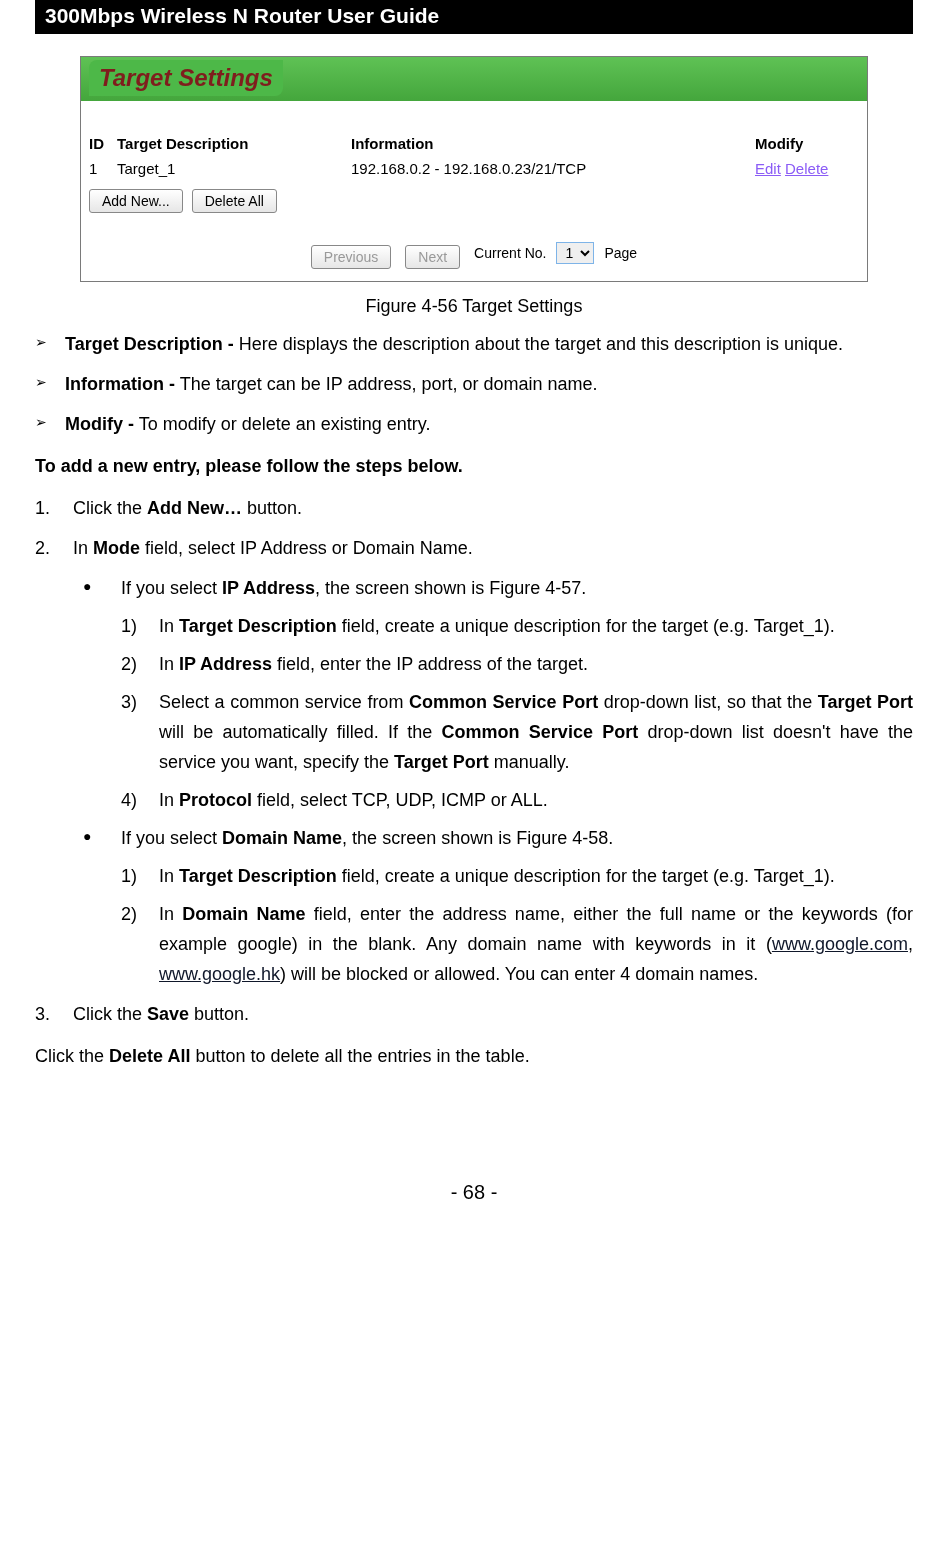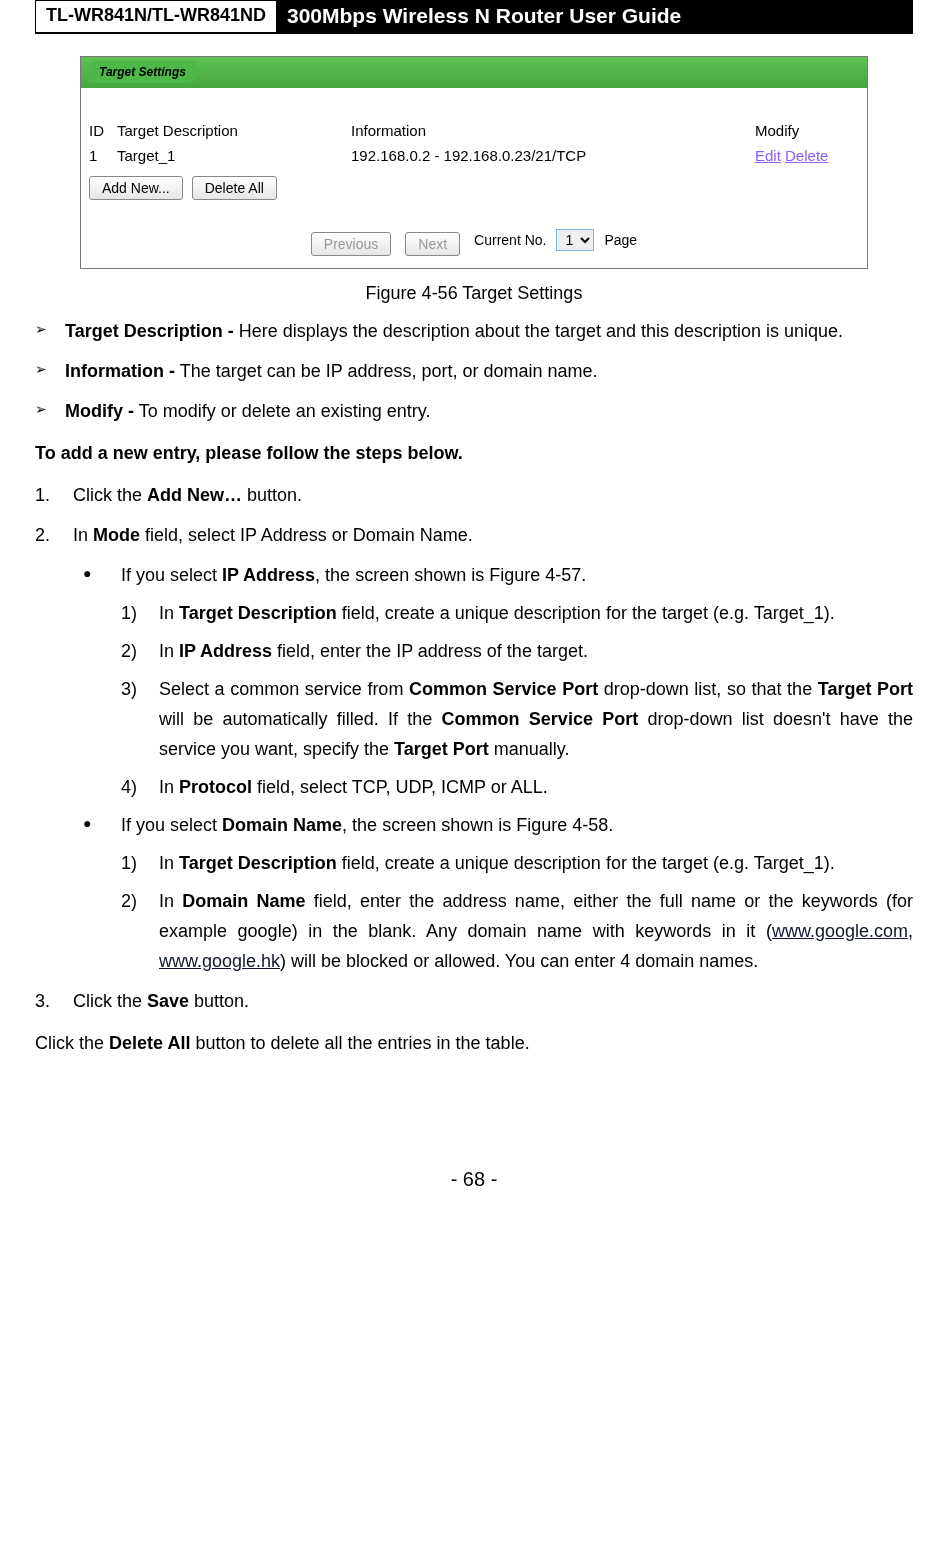--- a/index.html
+++ b/index.html
@@ -44,24 +44,24 @@
     margin: 22px 45px 8px 45px;
     background: #fff;
   }
   .ss-title-bar {
     background: #4db848;
     background: linear-gradient(to bottom, #5fc255, #44a63c);
     padding: 3px 8px 5px 8px;
   }
   .ss-title-inner {
     background: #4db848;
-    color: #000000;
+    color: #7f1d1d;
     font-weight: bold;
     font-style: italic;
-    font-size: 12px;
+    font-size: 24px;
     padding: 4px 10px;
     display: inline-block;
     border-bottom-right-radius: 8px;
     border-top-left-radius: 8px;
     font-family: Arial, sans-serif;
   }
   .ss-body {
     padding: 2px 8px 18px 8px;
   }
   .ss-spacer {
@@ -71,21 +71,21 @@
     width: 100%;
     border-collapse: collapse;
     font-size: 15px;
   }
   .ss-table th, .ss-table td {
     text-align: left;
     padding: 4px 4px 4px 0;
     font-weight: normal;
   }
   .ss-table thead th {
-    font-weight: normal;
+    font-weight: bold;
   }
   .ss-link {
     color: #8b5cf6;
     text-decoration: underline;
     cursor: pointer;
   }
   .ss-btn {
     display: inline-block;
     border: 1px solid #888;
     background: linear-gradient(to bottom, #ffffff, #e6e6e6);
@@ -197,21 +197,20 @@
   .col-desc { width: 230px; }
   .col-info { width: auto; }
   .col-mod { width: 100px; }
 </style>
 </head>
 <body>
 
 <div class="page">
 
   <div class="header-bar">
-    <div class="header-left">TL-WR841N/TL-WR841ND</div>
     <div class="header-right">300Mbps Wireless N Router User Guide</div>
   </div>
 
   <div class="screenshot">
     <div class="ss-title-bar">
       <span class="ss-title-inner">Target Settings</span>
     </div>
     <div class="ss-body">
       <div class="ss-spacer"></div>
       <table class="ss-table">

